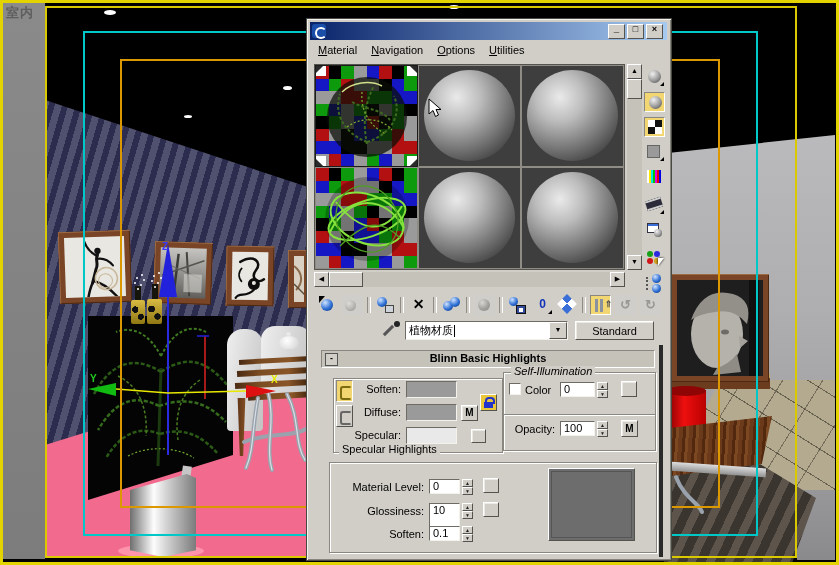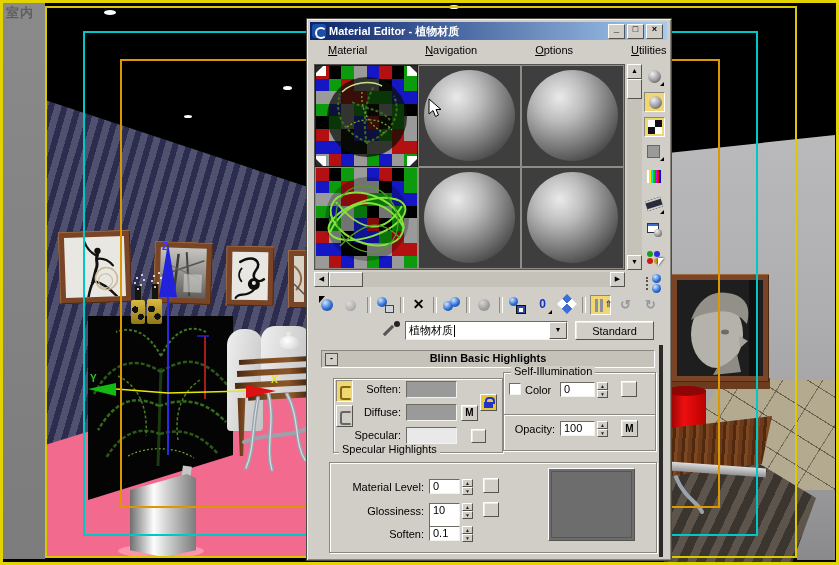--- a/index.html
+++ b/index.html
@@ -77,21 +77,21 @@
   
   #medit{left:306px;top:18px;width:364px;height:541px;z-index:10;background:#d1cec7;
       border:1px solid #4a4a44;box-shadow:inset 1px 1px 0 #f4f2ec,inset -1px -1px 0 #87847d;font-size:11px;color:#000;}
   #titlebar{left:3px;top:3px;width:357px;height:18px;background:linear-gradient(90deg,#0a246a,#a6caf0);display:flex;align-items:center;}
   #title-text{color:#fff;font-weight:bold;font-size:11px;margin-left:3px;white-space:nowrap;}
   #logo{width:14px;height:14px;margin-left:2px;background:#1a4ea8;border-radius:3px;position:relative;flex:0 0 auto;}
   #logo:before{content:"";position:absolute;left:3px;top:3px;width:8px;height:8px;border:2px solid #fff;border-right-color:transparent;border-radius:50%;}
   .wctl{width:15px;height:13px;margin-right:2px;background:#d1cec7;border:1px solid;border-color:#fff #55534e #55534e #fff;
       font-size:9px;line-height:11px;text-align:center;font-weight:bold;font-family:"Liberation Mono",monospace;}
   #wctls{margin-left:auto;display:flex;margin-right:2px;}
-  #menubar{left:14px;top:22px;width:357px;height:18px;display:flex;align-items:center;gap:44px;}
+  #menubar{left:4px;top:22px;width:357px;height:18px;display:flex;align-items:center;}
   .menu-item{padding:2px 7px;font-size:11px;}
   .menu-item u{text-decoration:underline;}
 
   
   #sample-wrap{left:7px;top:45px;width:328px;height:222px;}
   #slot-grid{position:absolute;left:0;top:0;width:311px;height:206px;background:#1c1c1c;border:1px solid #55534e;
       display:grid;grid-template-columns:1fr 1fr 1fr;grid-template-rows:1fr 1fr;gap:2px;padding:1px;box-sizing:border-box;}
   .slot{position:relative;background:#3e3e3e;overflow:hidden;outline:1px solid #8f8c85;}
   .sphere{position:absolute;left:5px;top:4px;width:91px;height:91px;border-radius:50%;
       background:radial-gradient(circle at 36% 30%,#eaeaea,#bcbcbc 28%,#757575 60%,#3c3c3c 85%,#2c2c2c);}
@@ -363,21 +363,20 @@
   <div class="abs safeframe" style="left:83px;top:31px;width:671px;height:501px;border:2px solid #00c8c8;"></div>
   <div class="abs safeframe" style="left:120px;top:59px;width:596px;height:445px;border:2px solid #db9800;"></div>
 
   <div class="abs" id="vp-border"></div>
   <div class="abs" id="vp-label">室内</div>
 
   <div class="abs" id="medit">
 
     <div class="abs" id="titlebar">
       <div id="logo"></div>
-      <span id="title-text">Material Editor - 植物材质</span>
       <span id="wctls">
         <span class="wctl">_</span>
         <span class="wctl">□</span>
         <span class="wctl">×</span>
       </span>
     </div>
 
     <div class="abs" id="menubar">
         <span class="menu-item"><u>M</u>aterial</span>
         <span class="menu-item"><u>N</u>avigation</span>
@@ -697,21 +696,21 @@
       <div class="swatch" style="left:97px;top:36px;width:51px;height:17px;background:#9a9a9a;"></div>
       <div class="plabel" style="left:46px;top:61px;width:46px;">Diffuse:</div>
       <div class="swatch" style="left:97px;top:59px;width:51px;height:17px;background:#9a9a9a;"></div>
       <div class="mapbtn" style="left:152px;top:60px;width:17px;height:16px;line-height:14px;">M</div>
       <div class="plabel" style="left:40px;top:84px;width:52px;">Specular:</div>
       <div class="swatch" style="left:97px;top:82px;width:51px;height:17px;background:#e9e9e9;"></div>
       <div class="mapbtn" style="left:162px;top:84px;width:15px;height:14px;"></div>
       <div class="goldlock" style="left:171px;top:49px;"></div>
 
       <div class="groupbox" style="left:194px;top:27px;width:151px;height:41px;"></div>
-      <div class="grouptitle" style="left:202px;top:21px;">Self-Illumination</div>
+      <div class="grouptitle" style="left:202px;top:21px;font-style:italic;">Self-Illumination</div>
       <div class="checkbox" style="left:200px;top:38px;"></div>
       <div class="plabel" style="left:216px;top:39px;width:32px;text-align:left;">Color</div>
       <div class="spinbox" style="left:251px;top:37px;width:35px;height:15px;">0</div>
       <div class="spinner" style="left:288px;top:37px;">
           <div>▲</div>
           <div>▼</div>
         </div>
       <div class="mapbtn" style="left:312px;top:36px;width:16px;height:16px;"></div>
 
       <div class="groupbox" style="left:194px;top:69px;width:151px;height:35px;"></div>

